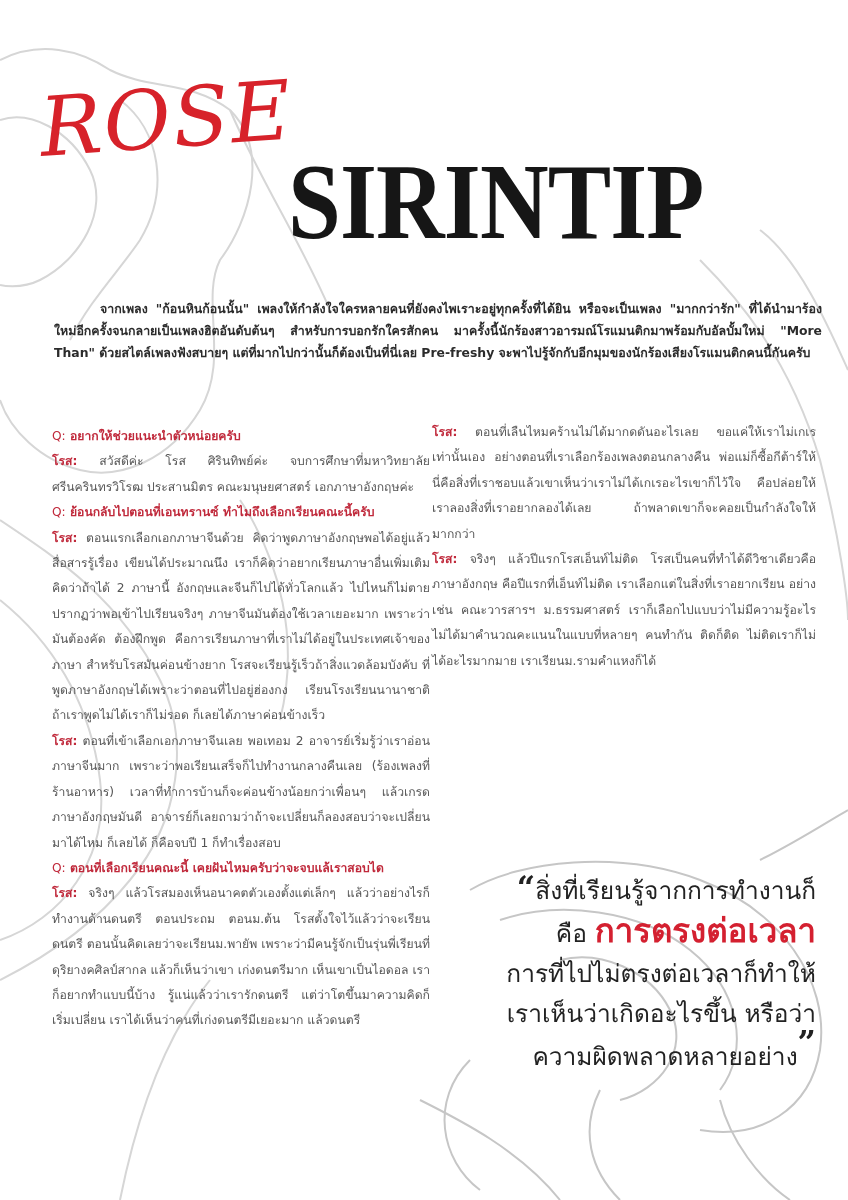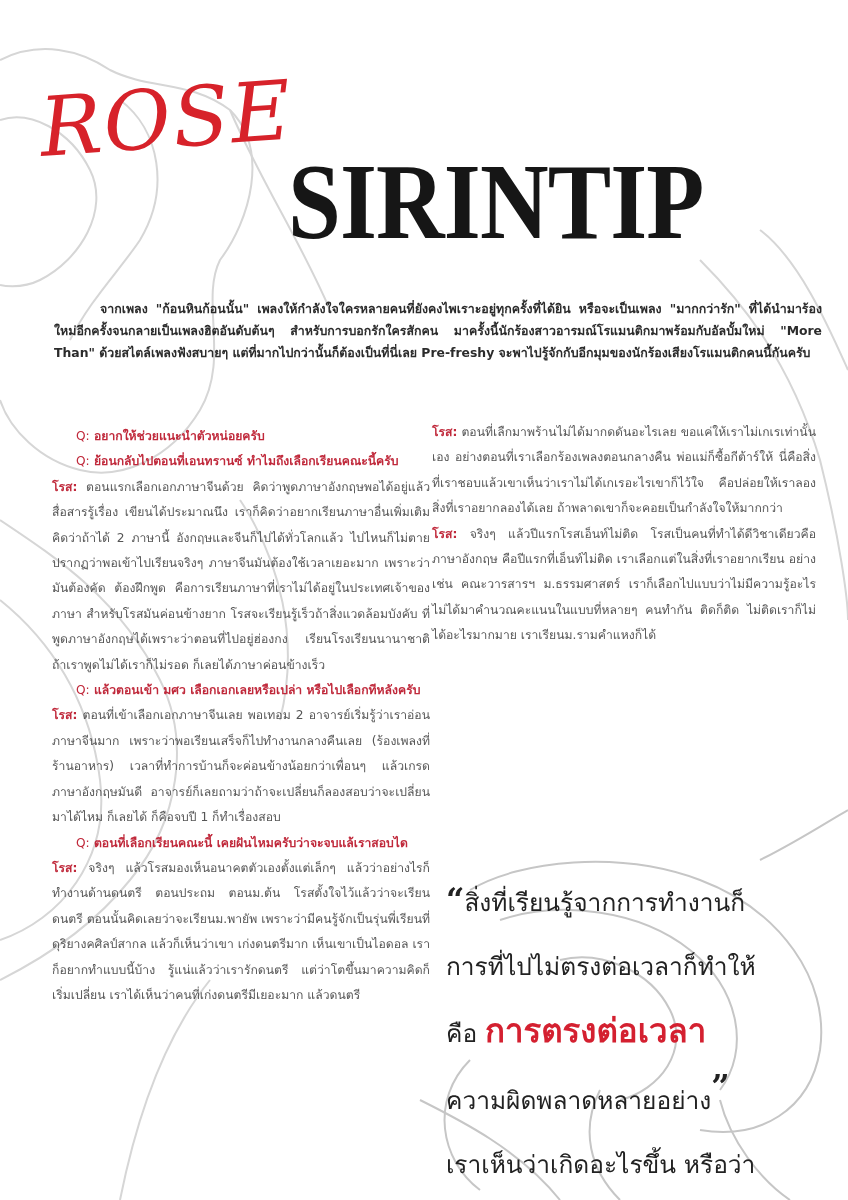--- a/index.html
+++ b/index.html
@@ -29,28 +29,28 @@
 
   .intro {
     left:54px; top:298px; width:768px;
     font-size:12.4px; line-height:22px; font-weight:bold; color:#2b2b2b;
     text-align:justify; text-indent:46px;
   }
 
   .col { top:424px; width:378px; font-size:12.2px; line-height:25.4px; color:#555; text-align:justify; }
   .col.left { left:52px; }
   .col.right { left:432px; top:420px; width:384px; }
-  .qa-q { color:#c0293b; font-weight:bold;margin-left:24px; }
+  .qa-q { color:#c0293b; font-weight:bold; }
   .qa-q .q-prefix { font-weight:normal; }
   .qa-a .a-prefix { color:#c0293b; font-weight:bold; }
   .para { margin:0; }
 
   .quote {
-    left:446px; top:868px; width:370px; text-align:left;
-    font-size:24.5px; line-height:64px; color:#222; font-weight:normal;
+    left:446px; top:868px; width:370px; text-align:right;
+    font-size:24.5px; line-height:40px; color:#222; font-weight:normal;
   }
   .quote .hl { color:#d42030; font-size:33px; font-weight:bold; }
   .quote .mark { font-family:"DejaVu Serif", serif; font-size:32px; font-weight:bold; }
   .quote .mark-close { position:relative; top:-12px; }
 </style>
 </head>
 <body>
 
 <svg class="bg-art" viewBox="0 0 848 1200" xmlns="http://www.w3.org/2000/svg">
   <g fill="none" stroke="#d6d6d6" stroke-width="2">
@@ -77,32 +77,32 @@
   </g>
 </svg>
 
 <div class="layer rose-title">ROSE</div>
 <div class="layer name-title">SIRINTIP</div>
 
 <p class="layer intro para">จากเพลง "ก้อนหินก้อนนั้น" เพลงให้กำลังใจใครหลายคนที่ยังคงไพเราะอยู่ทุกครั้งที่ได้ยิน หรือจะเป็นเพลง "มากกว่ารัก" ที่ได้นำมาร้องใหม่อีกครั้งจนกลายเป็นเพลงฮิตอันดับต้นๆ สำหรับการบอกรักใครสักคน มาครั้งนี้นักร้องสาวอารมณ์โรแมนติกมาพร้อมกับอัลบั้มใหม่ "More Than" ด้วยสไตล์เพลงฟังสบายๆ แต่ที่มากไปกว่านั้นก็ต้องเป็นที่นี่เลย Pre-freshy จะพาไปรู้จักกับอีกมุมของนักร้องเสียงโรแมนติกคนนี้กันครับ</p>
 
 <div class="layer col left">
   <div class="qa-q"><span class="q-prefix">Q:</span> <span>อยากให้ช่วยแนะนำตัวหน่อยครับ</span></div>
+  <div class="qa-a"><span class="a-prefix">โรส:</span> <span>สวัสดีค่ะ โรส ศิรินทิพย์ค่ะ จบการศึกษาที่มหาวิทยาลัยศรีนครินทรวิโรฒ ประสานมิตร คณะมนุษยศาสตร์ เอกภาษาอังกฤษค่ะ</span></div>
   <div class="qa-q"><span class="q-prefix">Q:</span> <span>ย้อนกลับไปตอนที่เอนทรานซ์ ทำไมถึงเลือกเรียนคณะนี้ครับ</span></div>
   <div class="qa-a"><span class="a-prefix">โรส:</span> <span>ตอนแรกเลือกเอกภาษาจีนด้วย คิดว่าพูดภาษาอังกฤษพอได้อยู่แล้ว สื่อสารรู้เรื่อง เขียนได้ประมาณนึง เราก็คิดว่าอยากเรียนภาษาอื่นเพิ่มเติม คิดว่าถ้าได้ 2 ภาษานี้ อังกฤษและจีนก็ไปได้ทั่วโลกแล้ว ไปไหนก็ไม่ตาย ปรากฏว่าพอเข้าไปเรียนจริงๆ ภาษาจีนมันต้องใช้เวลาเยอะมาก เพราะว่ามันต้องคัด ต้องฝึกพูด คือการเรียนภาษาที่เราไม่ได้อยู่ในประเทศเจ้าของภาษา สำหรับโรสมันค่อนข้างยาก โรสจะเรียนรู้เร็วถ้าสิ่งแวดล้อมบังคับ ที่พูดภาษาอังกฤษได้เพราะว่าตอนที่ไปอยู่ฮ่องกง เรียนโรงเรียนนานาชาติ ถ้าเราพูดไม่ได้เราก็ไม่รอด ก็เลยได้ภาษาค่อนข้างเร็ว</span></div>
-  <div class="qa-q"><span class="q-prefix">Q:</span> <span>แล้วตอนเข้า มศว เลือกเอกเลยหรือเปล่า หรือไปเลือกทีหลังครับ</span></div>
   <div class="qa-a"><span class="a-prefix">โรส:</span> <span>ตอนที่เข้าเลือกเอกภาษาจีนเลย พอเทอม 2 อาจารย์เริ่มรู้ว่าเราอ่อนภาษาจีนมาก เพราะว่าพอเรียนเสร็จก็ไปทำงานกลางคืนเลย (ร้องเพลงที่ร้านอาหาร) เวลาที่ทำการบ้านก็จะค่อนข้างน้อยกว่าเพื่อนๆ แล้วเกรดภาษาอังกฤษมันดี อาจารย์ก็เลยถามว่าถ้าจะเปลี่ยนก็ลองสอบว่าจะเปลี่ยนมาได้ไหม ก็เลยได้ ก็คือจบปี 1 ก็ทำเรื่องสอบ</span></div>
   <div class="qa-q"><span class="q-prefix">Q:</span> <span>ตอนที่เลือกเรียนคณะนี้ เคยฝันไหมครับว่าจะจบแล้เราสอบได</span></div>
   <div class="qa-a"><span class="a-prefix">โรส:</span> <span>จริงๆ แล้วโรสมองเห็นอนาคตตัวเองตั้งแต่เล็กๆ แล้วว่าอย่างไรก็ทำงานด้านดนตรี ตอนประถม ตอนม.ต้น โรสตั้งใจไว้แล้วว่าจะเรียนดนตรี ตอนนั้นคิดเลยว่าจะเรียนม.พายัพ เพราะว่ามีคนรู้จักเป็นรุ่นพี่เรียนที่ดุริยางคศิลป์สากล แล้วก็เห็นว่าเขา เก่งดนตรีมาก เห็นเขาเป็นไอดอล เราก็อยากทำแบบนี้บ้าง รู้แน่แล้วว่าเรารักดนตรี แต่ว่าโตขึ้นมาความคิดก็เริ่มเปลี่ยน เราได้เห็นว่าคนที่เก่งดนตรีมีเยอะมาก แล้วดนตรี</span></div>
 </div>
 
 <div class="layer col right">
-  <div class="qa-a"><span class="a-prefix">โรส:</span> <span>ตอนที่เลืกมาพร้านไม่ได้มากดดันอะไรเลย ขอแค่ให้เราไม่เกเรเท่านั้นเอง อย่างตอนที่เราเลือกร้องเพลงตอนกลางคืน พ่อแม่ก็ซื้อกีต้าร์ให้ นี่คือสิ่งที่เราชอบแล้วเขาเห็นว่าเราไม่ได้เกเรอะไรเขาก็ไว้ใจ คือปล่อยให้เราลองสิ่งที่เราอยากลองได้เลย ถ้าพลาดเขาก็จะคอยเป็นกำลังใจให้มากกว่า</span></div>
+  <div class="qa-a"><span class="a-prefix">โรส:</span> <span>ตอนที่เลืนไหมคร้านไม่ได้มากดดันอะไรเลย ขอแค่ให้เราไม่เกเรเท่านั้นเอง อย่างตอนที่เราเลือกร้องเพลงตอนกลางคืน พ่อแม่ก็ซื้อกีต้าร์ให้ นี่คือสิ่งที่เราชอบแล้วเขาเห็นว่าเราไม่ได้เกเรอะไรเขาก็ไว้ใจ คือปล่อยให้เราลองสิ่งที่เราอยากลองได้เลย ถ้าพลาดเขาก็จะคอยเป็นกำลังใจให้มากกว่า</span></div>
   <div class="qa-a"><span class="a-prefix">โรส:</span> <span>จริงๆ แล้วปีแรกโรสเอ็นท์ไม่ติด โรสเป็นคนที่ทำได้ดีวิชาเดียวคือภาษาอังกฤษ คือปีแรกที่เอ็นท์ไม่ติด เราเลือกแต่ในสิ่งที่เราอยากเรียน อย่างเช่น คณะวารสารฯ ม.ธรรมศาสตร์ เราก็เลือกไปแบบว่าไม่มีความรู้อะไร ไม่ได้มาคำนวณคะแนนในแบบที่หลายๆ คนทำกัน ติดก็ติด ไม่ติดเราก็ไม่ได้อะไรมากมาย เราเรียนม.รามคำแหงก็ได้</span></div>
 </div>
 
 <div class="layer quote">
   <div><span class="mark">“</span><span>สิ่งที่เรียนรู้จากการทำงานก็</span></div>
+  <div><span>คือ</span> <span class="hl">การตรงต่อเวลา</span></div>
   <div>การที่ไปไม่ตรงต่อเวลาก็ทำให้</div>
-  <div><span>คือ</span> <span class="hl">การตรงต่อเวลา</span></div>
+  <div>เราเห็นว่าเกิดอะไรขึ้น หรือว่า</div>
   <div><span>ความผิดพลาดหลายอย่าง</span><span class="mark mark-close">”</span></div>
-  <div>เราเห็นว่าเกิดอะไรขึ้น หรือว่า</div>
 </div>
 
 </body></html>

